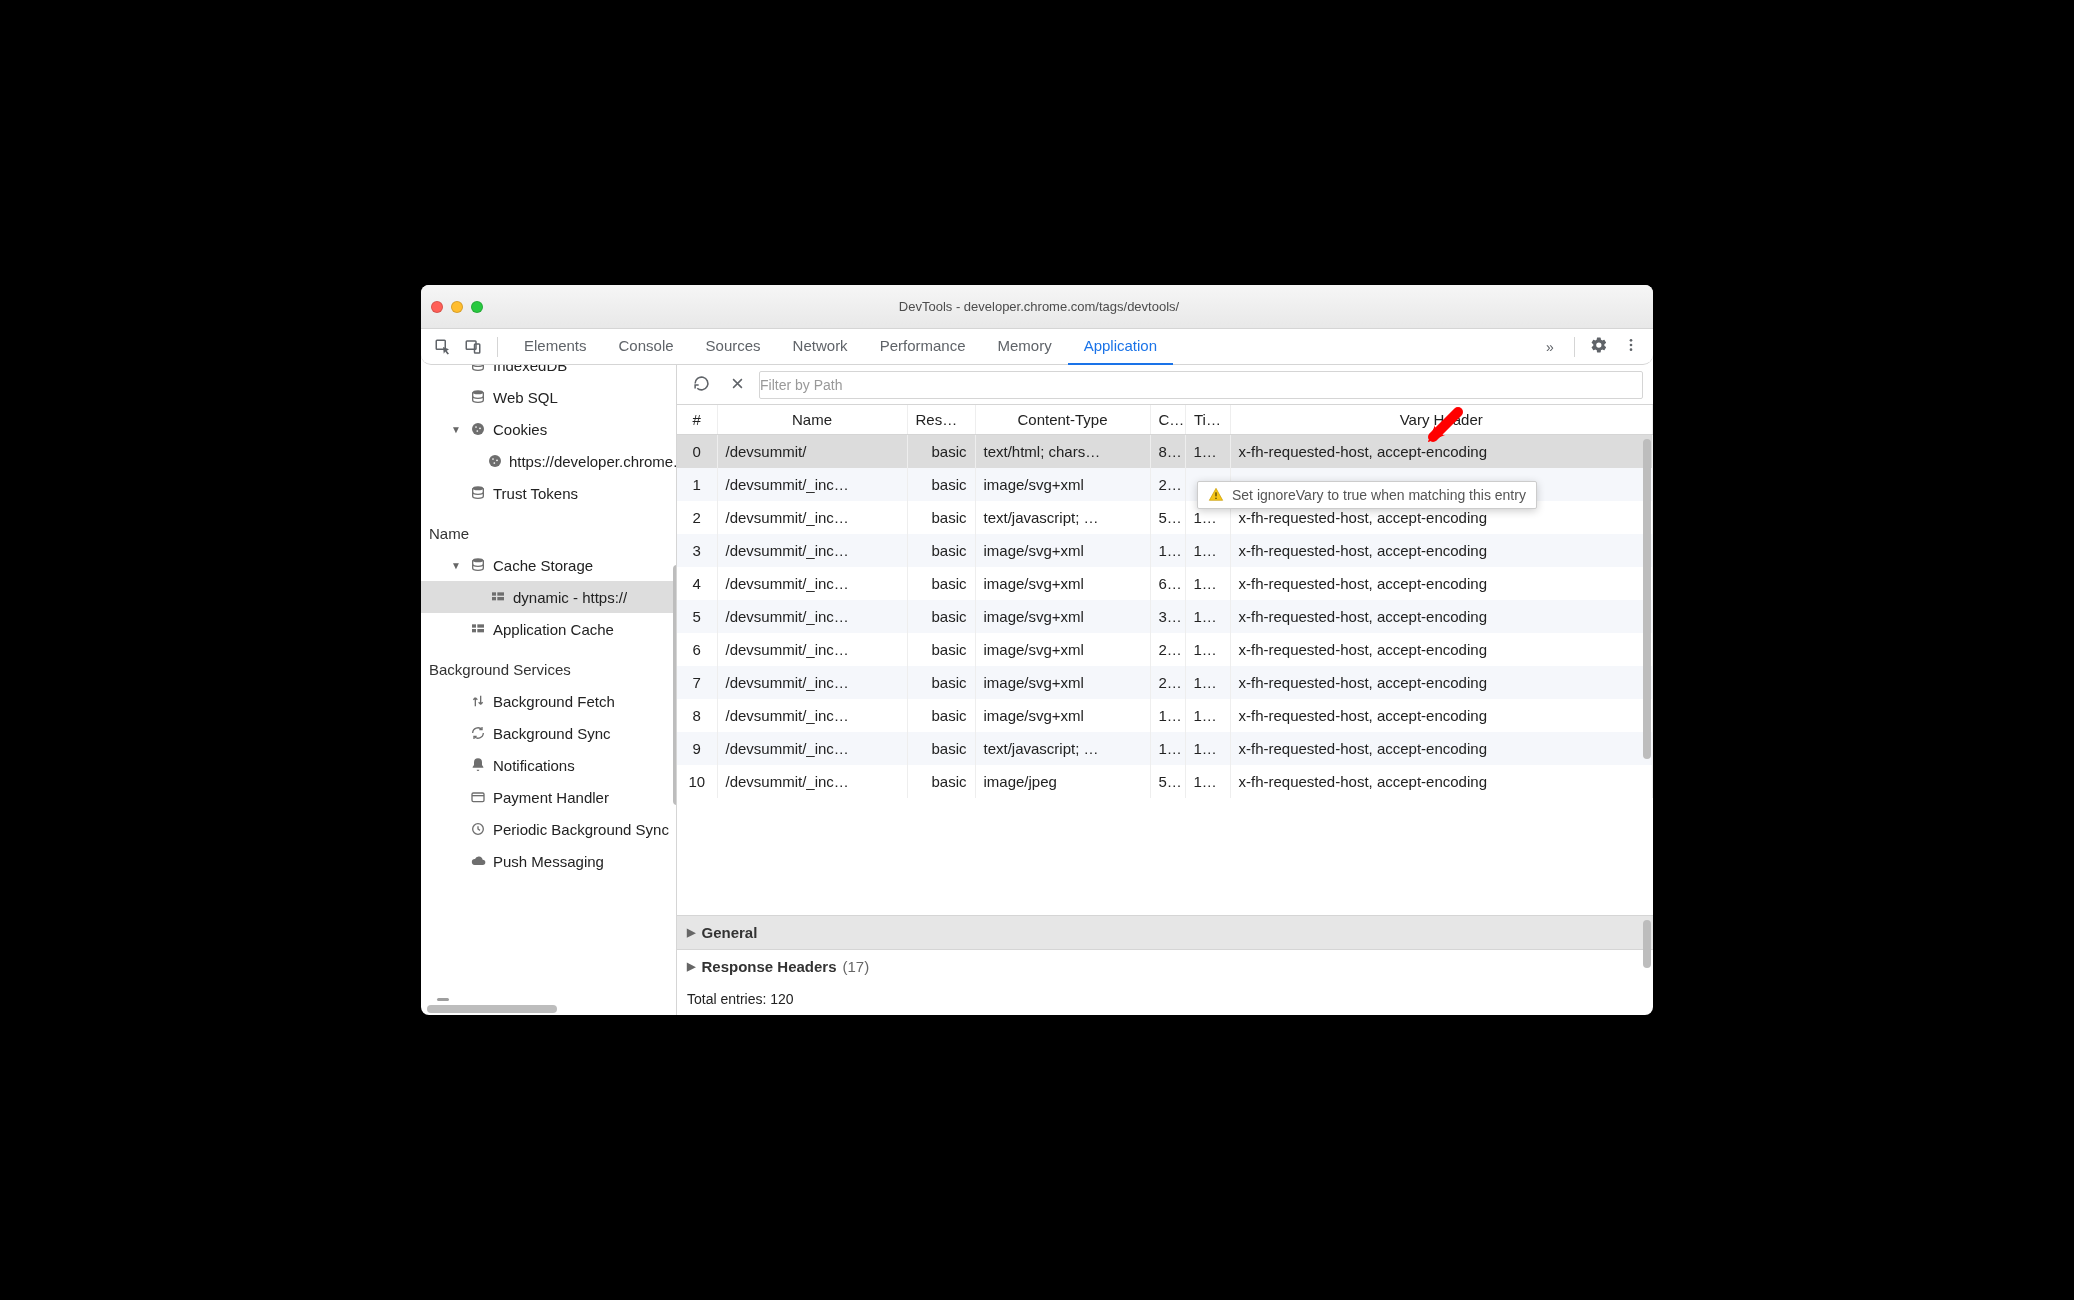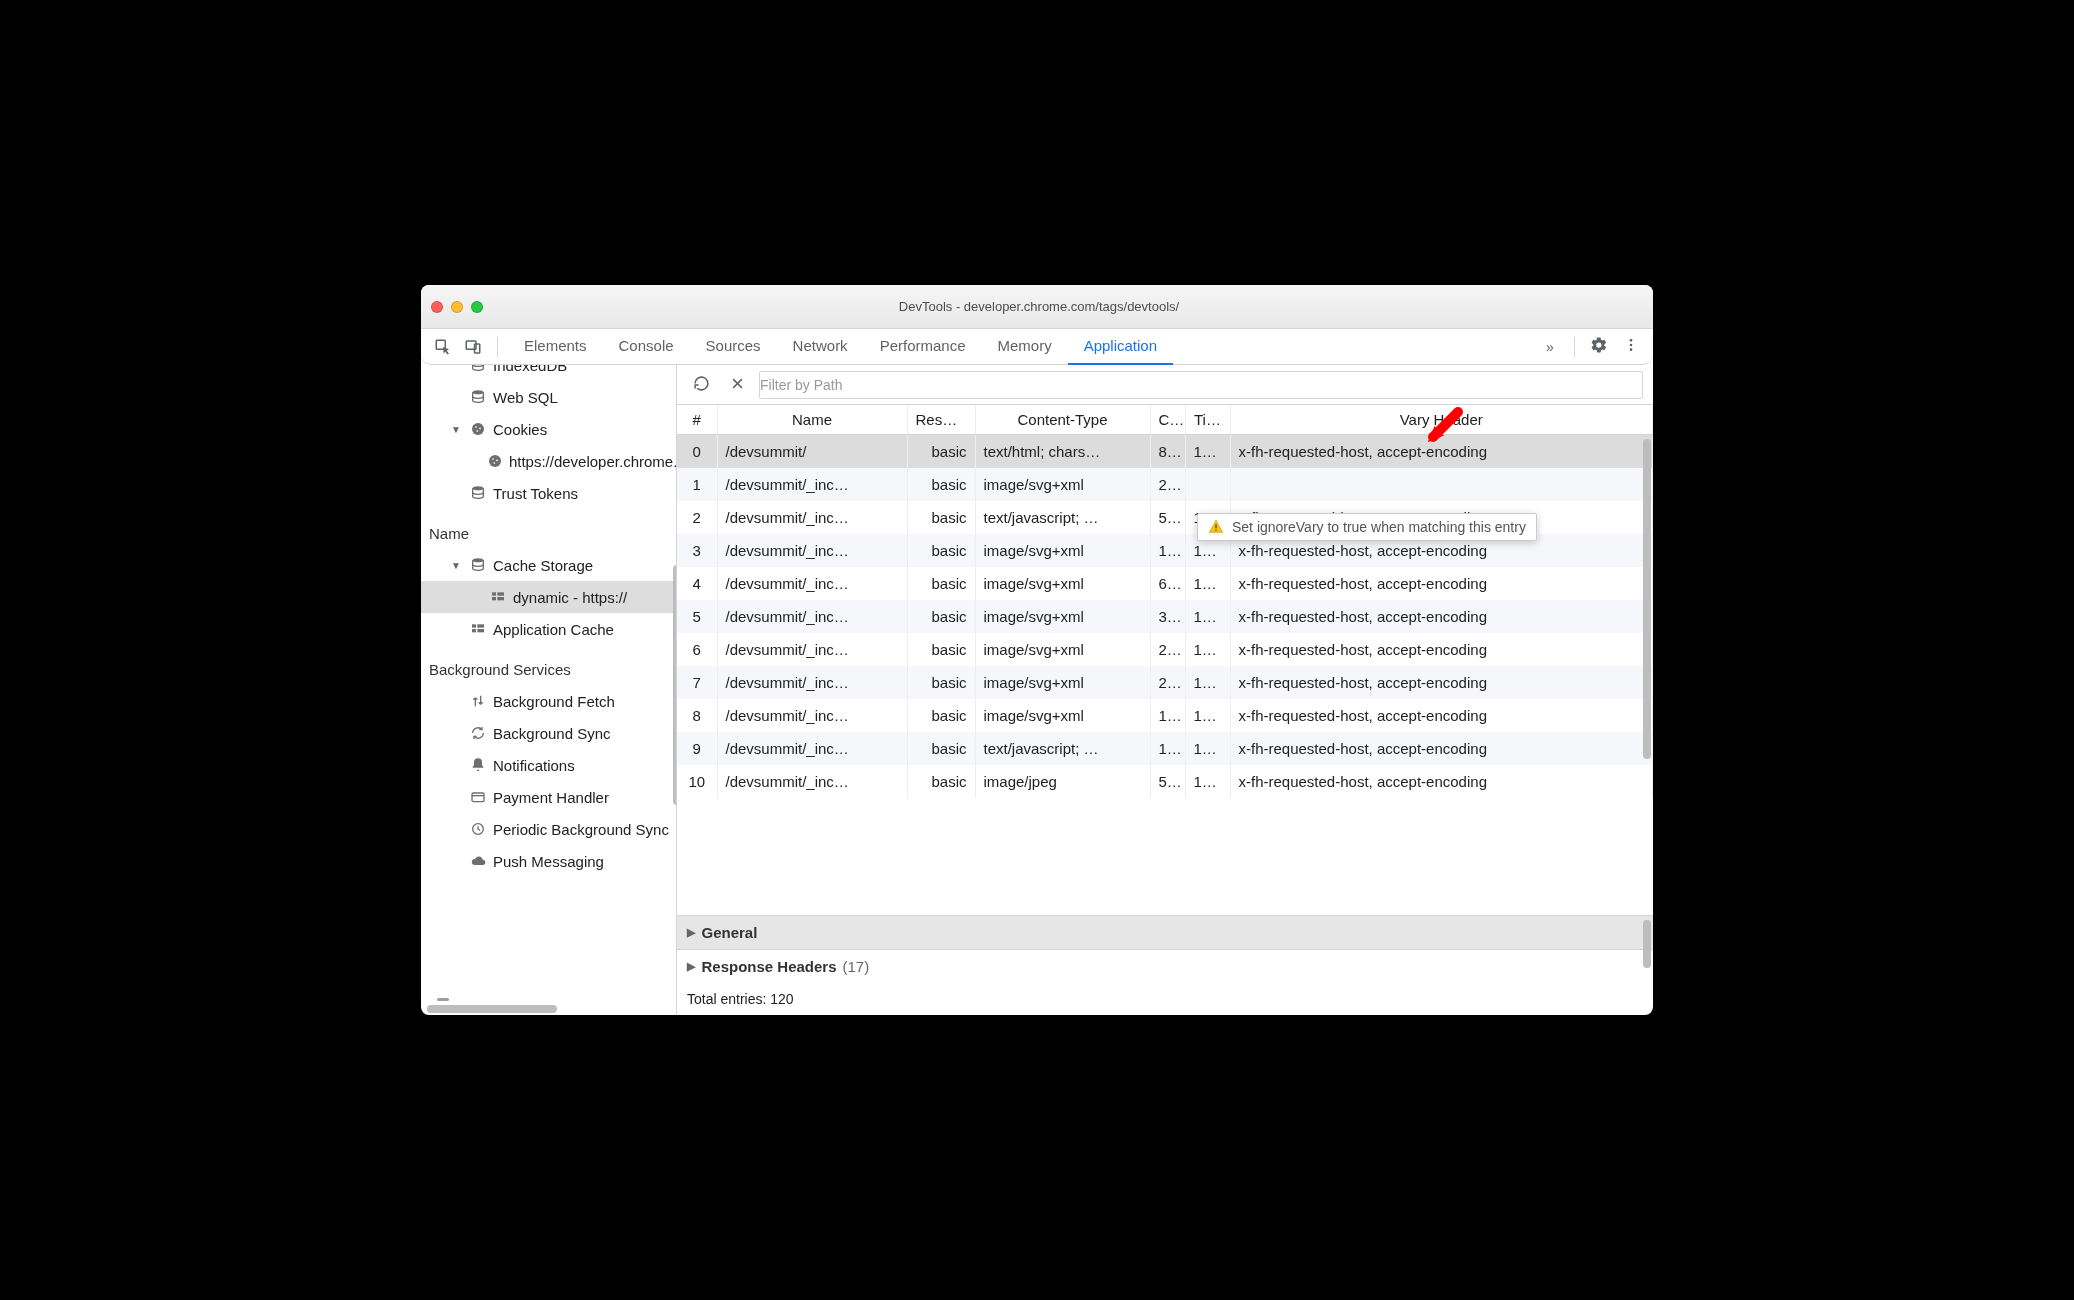--- a/index.html
+++ b/index.html
@@ -241,21 +241,20 @@
     border:1px solid #ccc;
     box-shadow: 0 2px 8px rgba(0,0,0,0.2);
     padding:5px 10px;
     font-size:14px;
     color:#555;
     display:flex;
     align-items:center;
     gap:8px;
     z-index:20;
     border-radius:2px;
-    margin-top:32px;
   }
   .warn-ico { width:16px; height:16px; }
 
   
   .detail-tabs {
     height: 36px;
     display:flex;
     align-items:center;
     gap:4px;
     padding: 0 10px;

